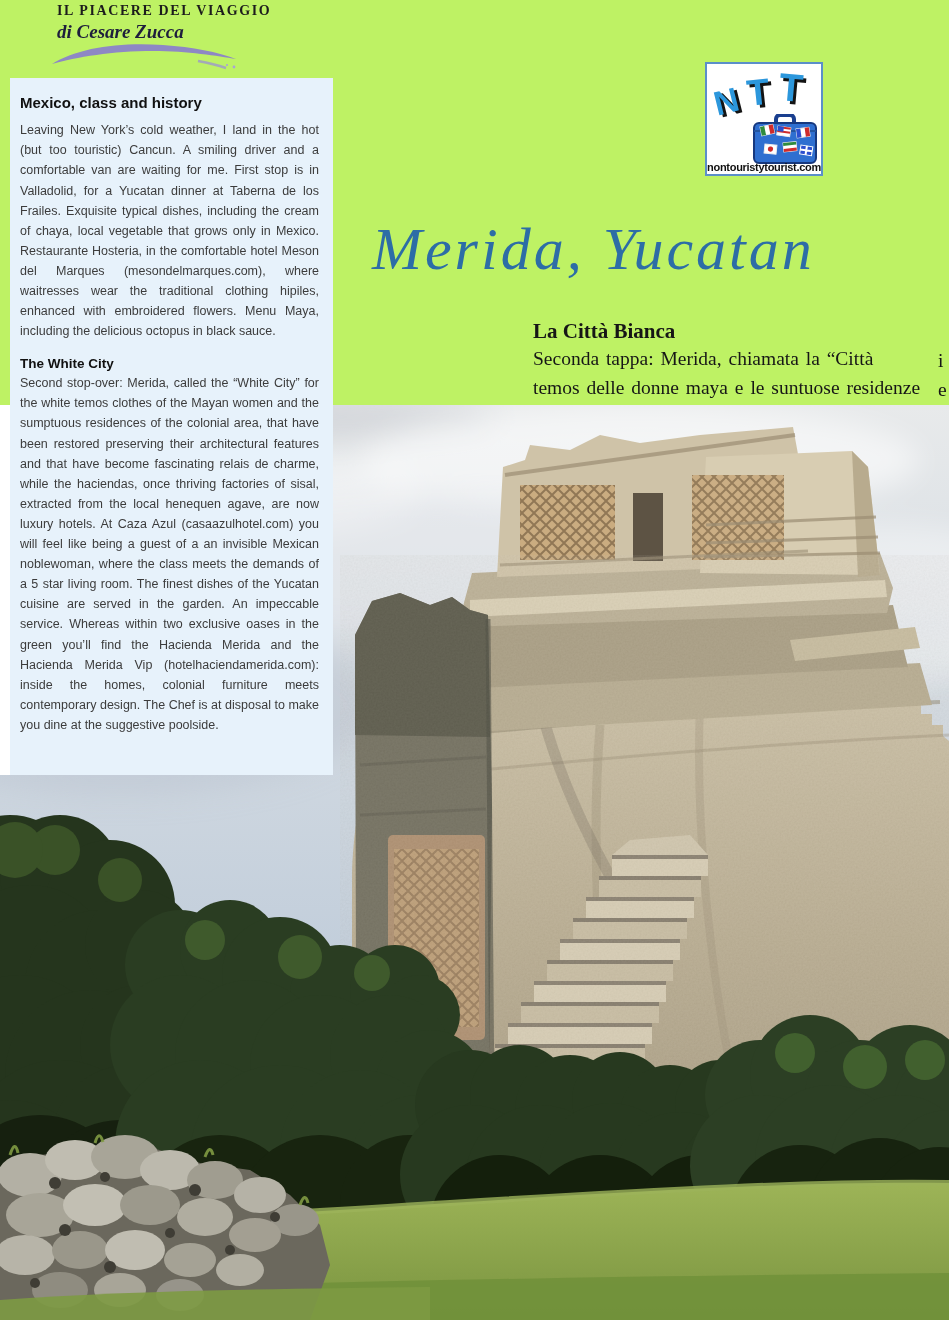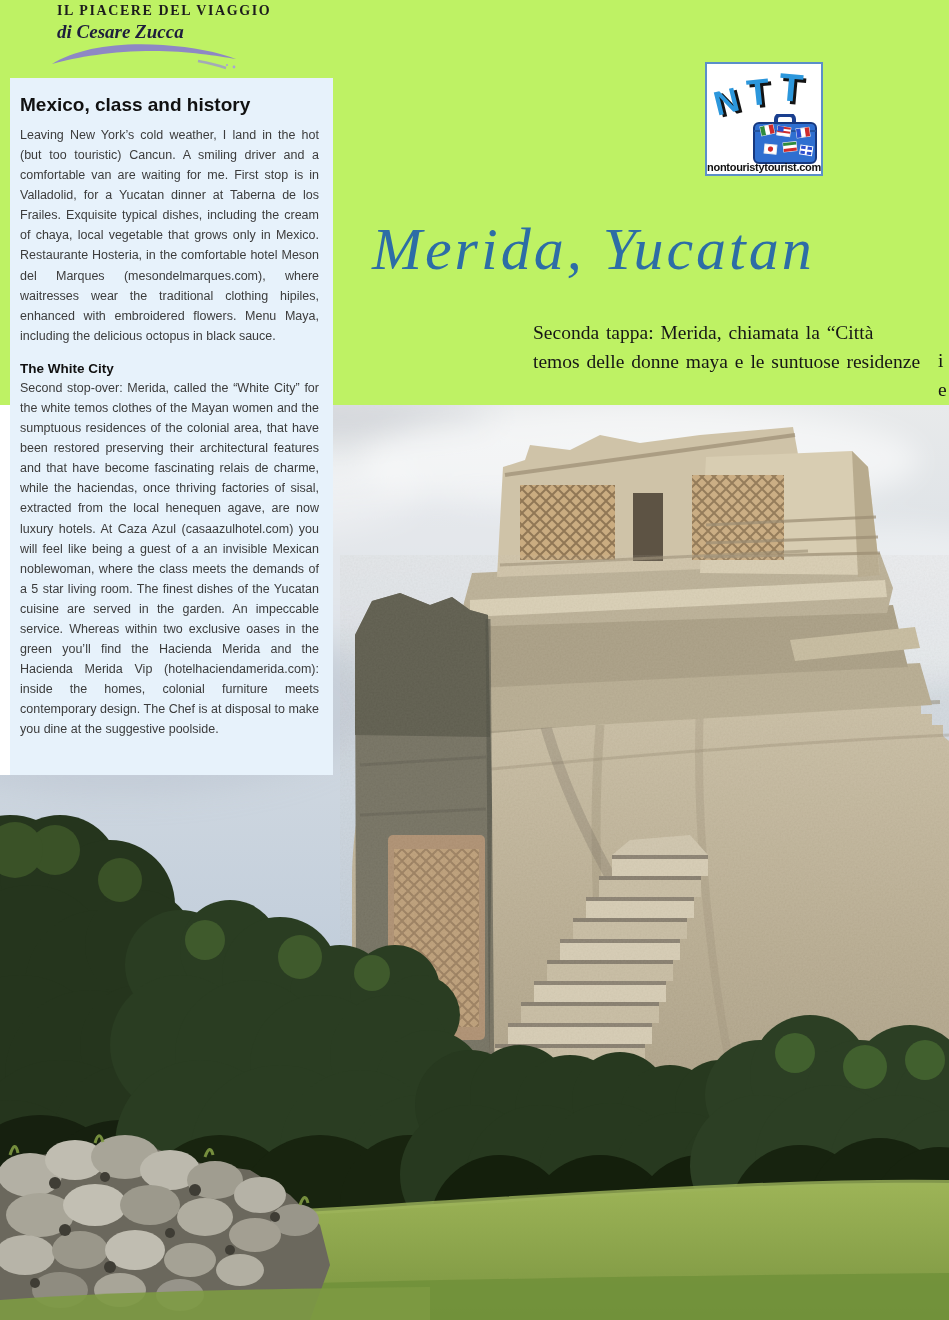--- a/index.html
+++ b/index.html
@@ -10,21 +10,21 @@
   
   .masthead-title{left:57px;top:3px;font-family:"Liberation Serif",serif;font-size:14px;
     letter-spacing:1.6px;color:#1c1c1c;font-weight:600;}
   .masthead-byline{left:57px;top:21px;font-family:"Liberation Serif",serif;font-style:italic;
     font-weight:bold;font-size:19px;color:#1e1e3c;}
   .brushstroke{left:48px;top:40px;width:195px;height:32px;}
 
   
   .sidebar{left:10px;top:78px;width:323px;height:697px;background:#e7f2fb;
     padding:16px 14px 0 10px;box-sizing:border-box;}
-  .sidebar h2{margin:0 0 9px 0;font-size:19px;line-height:1.15;color:#111;font-weight:bold;}
+  .sidebar h2{margin:0 0 9px 0;font-size:15px;line-height:1.15;color:#111;font-weight:bold;}
   .sidebar h3{margin:15px 0 2px 0;font-size:13.5px;color:#111;font-weight:bold;}
   .sidebar p{margin:0;font-size:12.5px;line-height:20.1px;color:#3c3c3c;text-align:justify;}
 
   
   .logo-box{left:705px;top:62px;width:118px;height:114px;background:#fff;
     border:2px solid #5b8fc9;box-sizing:border-box;}
   .logo-letter{position:absolute;font-weight:bold;color:#2c97dc;
     text-shadow:3px 3px 0 #131313;font-family:"Liberation Sans",sans-serif;}
   .logo-n {left:7px; top:18px;font-size:34px;transform:rotate(-14deg);}
   .logo-t1{left:40px;top:8px; font-size:37px;transform:rotate(-6deg);}
@@ -368,20 +368,21 @@
         <rect width="12" height="9" fill="#2b4fcf" stroke="#fff"></rect>
           <path d="M0,4.5 h12 M6,0 v9" stroke="#fff" stroke-width="2"></path>
       </g>
     </svg>
     <div class="logo-caption">nontouristytourist.com</div>
   </div>
 
   <h1 class="abs article-title" style="margin:0;font-weight:normal;">Merida, Yucatan</h1>
 
   <div class="abs subtitle">
+    <div class="subtitle-heading">La Città Bianca</div>
     <div class="subtitle-line">Seconda tappa: Merida, chiamata la “Città</div>
     <div class="subtitle-line">temos delle donne maya e le suntuose residenze</div>
   </div>
 
   <div class="abs edge-fragments">
     <div>i</div>
     <div>e</div>
   </div>
 
 </div>

